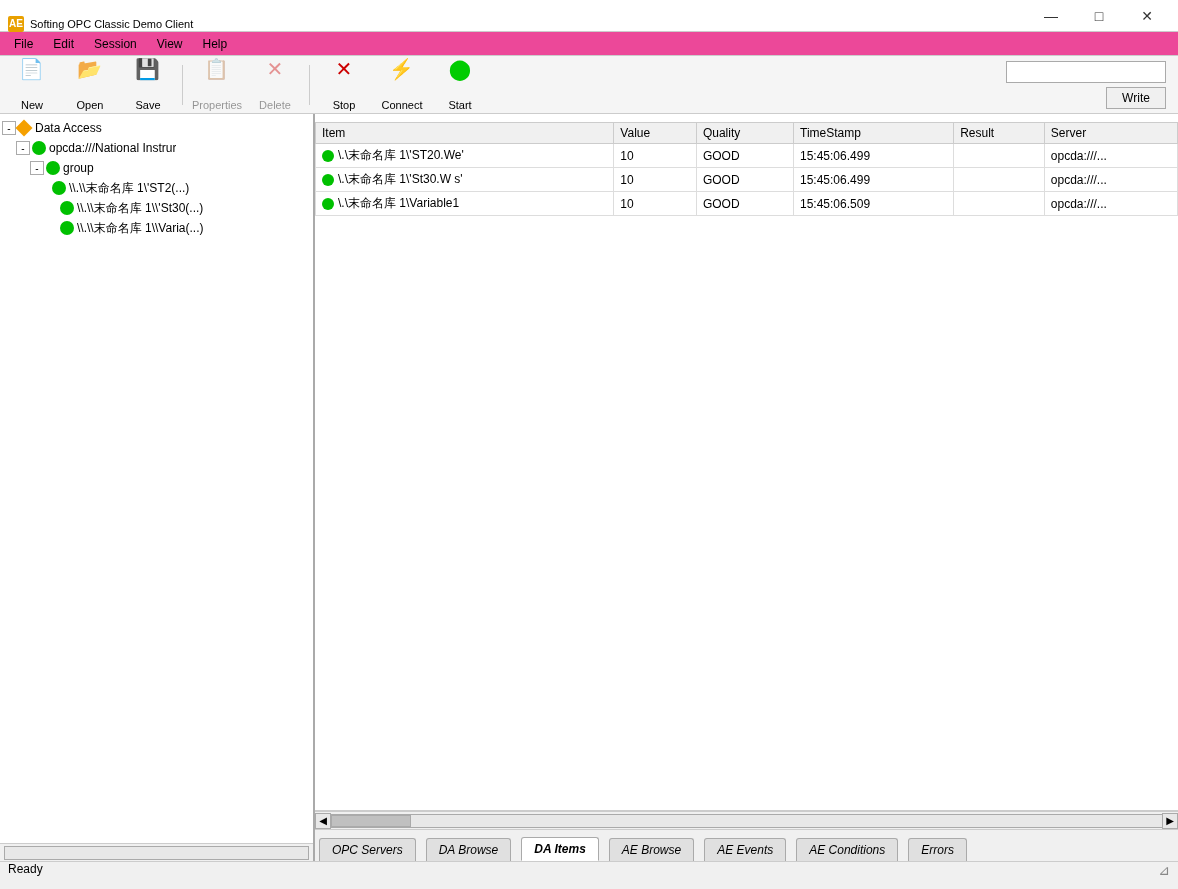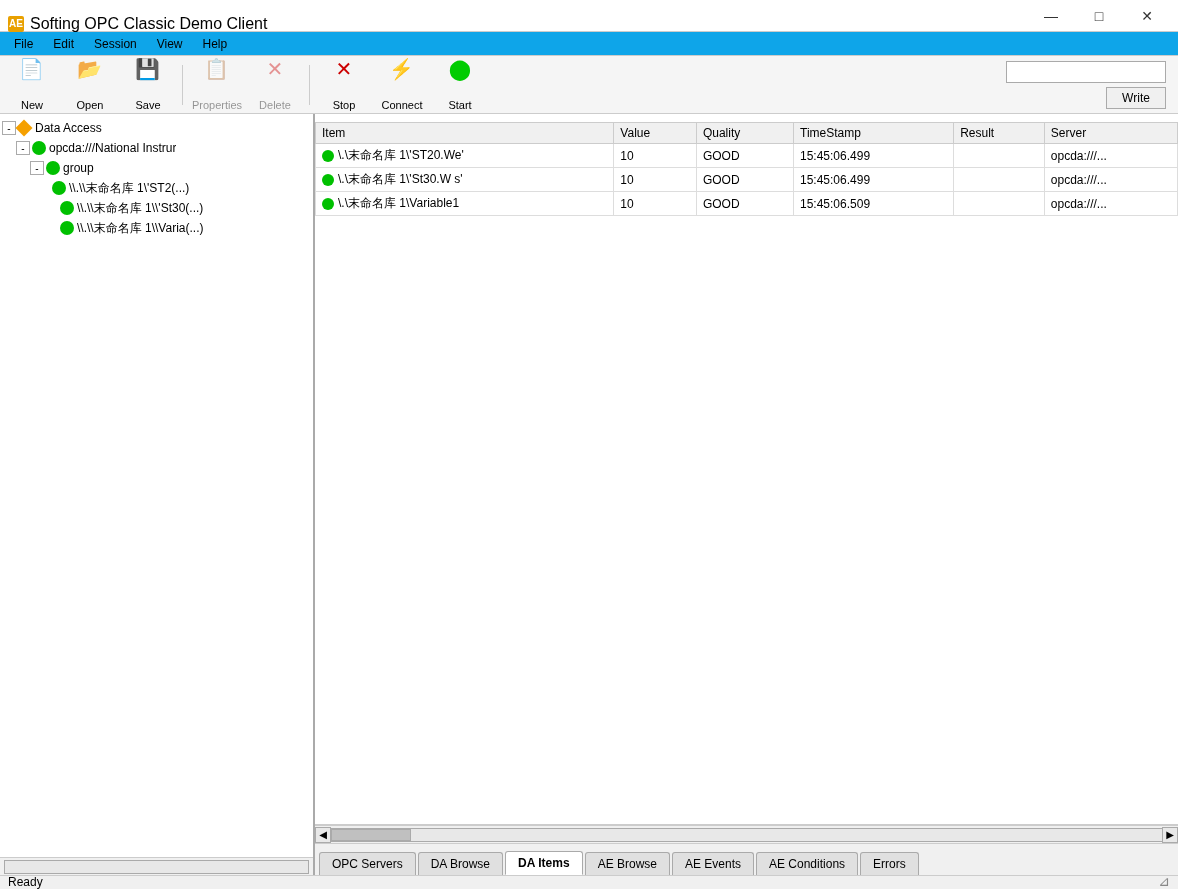--- a/index.html
+++ b/index.html
@@ -36,21 +36,21 @@
       background: #e8a000;
       border-radius: 2px;
       display: flex;
       align-items: center;
       justify-content: center;
       font-size: 10px;
       color: white;
       font-weight: bold;
     }
     .title-text {
-      font-size: 16px;
+      font-size: 11px;
       color: #000;
     }
     .title-bar-controls {
       display: flex;
       gap: 2px;
     }
     .title-btn {
       width: 46px;
       height: 32px;
       border: none;
@@ -58,21 +58,21 @@
       cursor: pointer;
       display: flex;
       align-items: center;
       justify-content: center;
       font-size: 14px;
       color: #333;
     }
 
     
     .menu-bar {
-      background: #0ea5e9;
+      background: #ec4899;
       height: 24px;
       display: flex;
       align-items: center;
       padding: 0 4px;
       border-bottom: 1px solid #ccc;
     }
     .menu-item {
       padding: 2px 10px;
       cursor: pointer;
       font-size: 12px;
@@ -330,39 +330,40 @@
       border-top: 1px solid #ccc;
       height: 32px;
     }
     .tab {
       padding: 4px 12px;
       border: 1px solid #aaa;
       border-bottom: none;
       background: #e0e0e0;
       cursor: pointer;
       font-size: 12px;
-      margin-right: 2px;
+      margin-right: 10px;
       border-radius: 3px 3px 0 0;
       white-space: nowrap;
+      font-style: italic;
     }
     .tab.active {
       background: #ffffff;
       border-bottom: 1px solid #ffffff;
       font-weight: 600;
       position: relative;
       z-index: 1;
     }
 
     
     .status-bar {
-      height: 14px;
+      height: 28px;
       background: #f0f0f0;
       border-top: 1px solid #ccc;
       display: flex;
-      align-items: flex-end;
+      align-items: flex-start;
       padding: 0 8px;
       font-size: 12px;
     }
     .status-grip {
       margin-left: auto;
       font-size: 14px;
       color: #888;
     }
   </style>
 </head>

